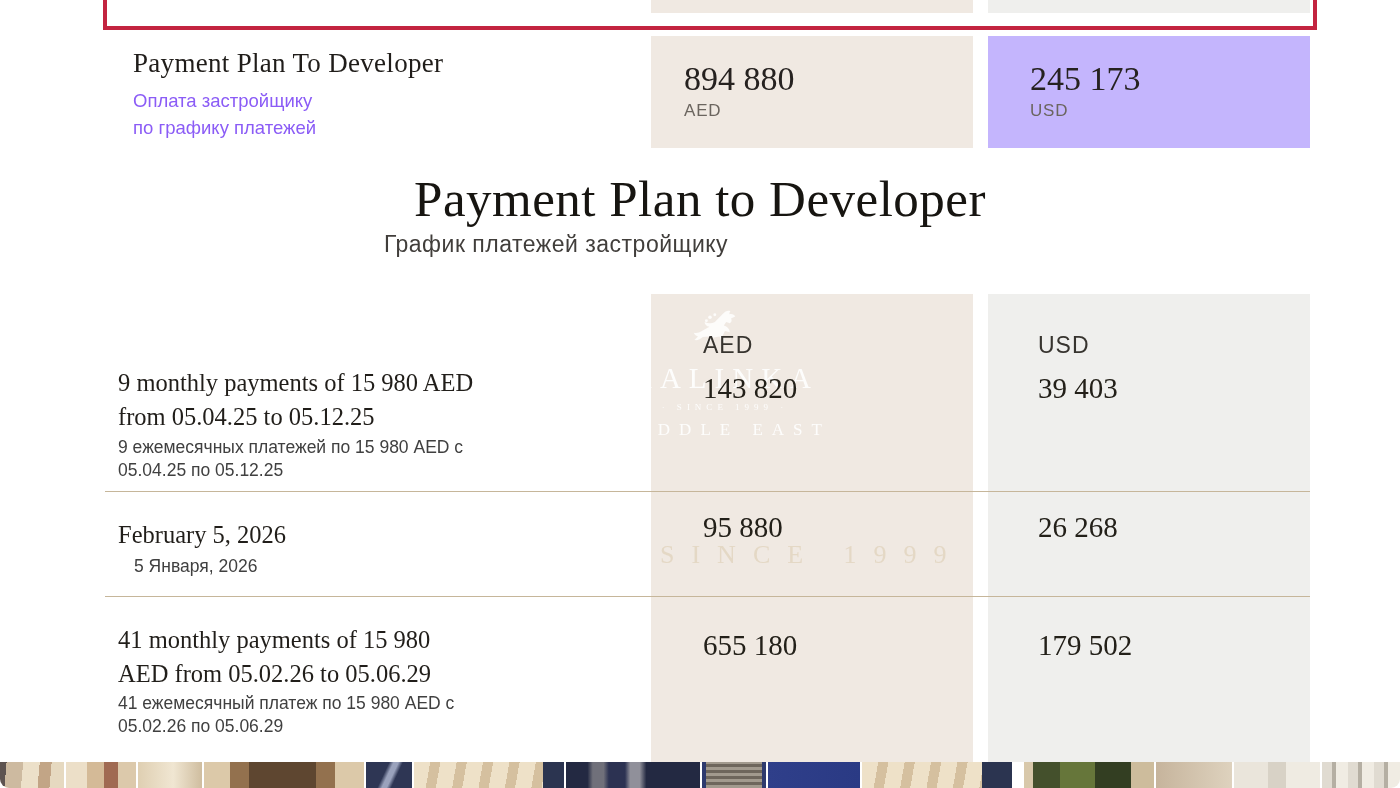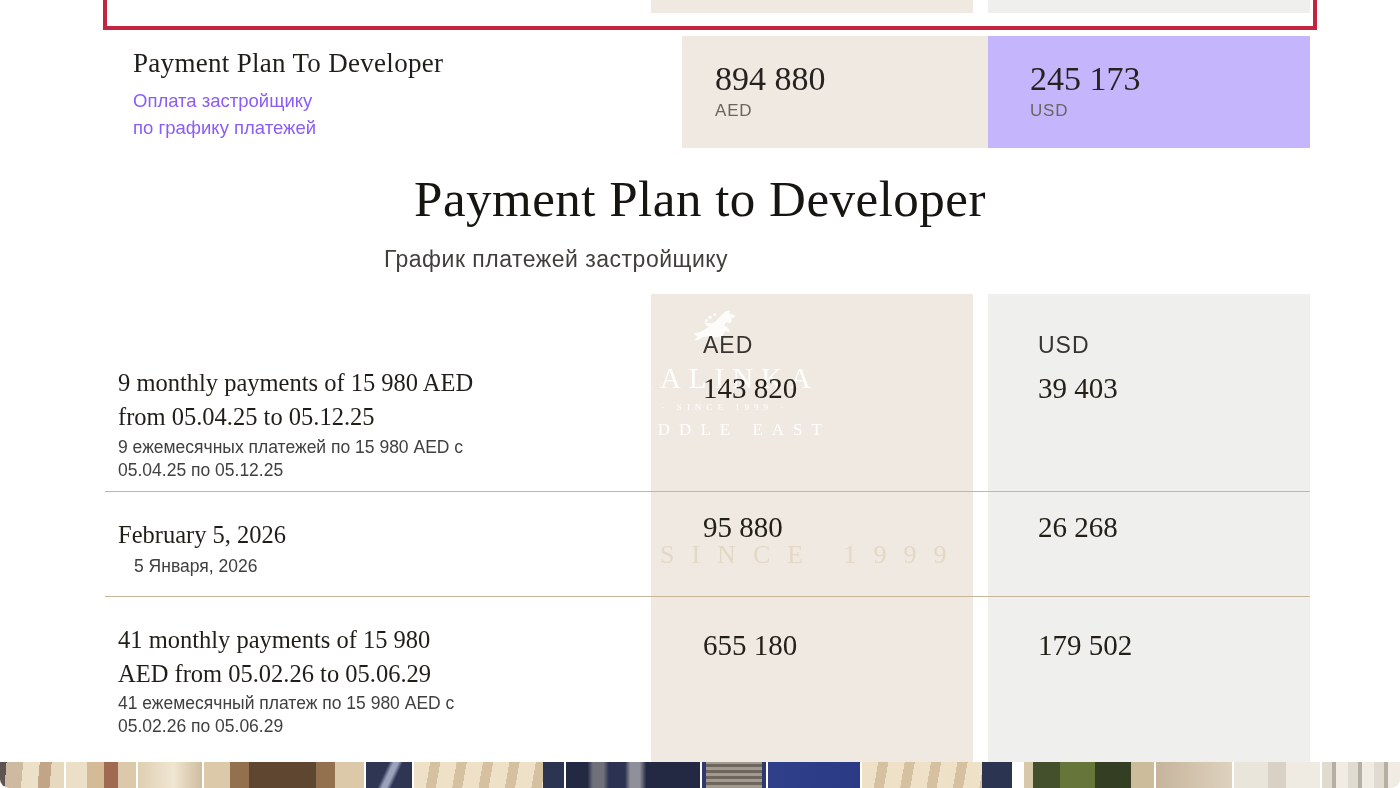--- a/index.html
+++ b/index.html
@@ -12,30 +12,30 @@
   
   .redbox{left:103px;top:-36px;width:1206px;height:58px;border:4px solid #c32440;background:transparent;z-index:3;}
   .stub-aed{left:651px;top:0;width:322px;height:13px;background:#f0e9e2;z-index:1;}
   .stub-usd{left:988px;top:0;width:322px;height:13px;background:#efefed;z-index:1;}
 
   
   .sum-label{left:133px;top:48px;z-index:4;}
   .sum-title{font-size:27px;font-weight:400;letter-spacing:.3px;color:#201d1a;margin:0;}
   .sum-sub{font-family:"Liberation Sans",sans-serif;font-size:18.5px;line-height:1.45;color:#8b5cf6;margin-top:9px;}
   .sum-cell{top:36px;width:322px;height:112px;z-index:2;}
-  .sum-cell.aed{left:682px;background:#f0e9e2;}
+  .sum-cell.aed{left:651px;background:#f0e9e2;}
   .sum-cell.usd{left:988px;background:#c4b5fd;}
   .sum-cell .val{font-size:34px;color:#262220;margin-top:24px;}
   .sum-cell.aed .val,.sum-cell.aed .cur{margin-left:33px;}
   .sum-cell.usd .val,.sum-cell.usd .cur{margin-left:42px;}
   .sum-cell .cur{font-family:"Liberation Sans",sans-serif;font-size:17px;letter-spacing:.8px;color:#6b655f;margin-top:3px;}
 
   
   .sec-title{left:0;top:170px;width:1400px;text-align:center;font-size:51px;letter-spacing:.5px;color:#171511;z-index:4;}
-  .sec-sub{left:0;top:246px;width:1112px;text-align:center;font-family:"Liberation Sans",sans-serif;
+  .sec-sub{left:0;top:231px;width:1112px;text-align:center;font-family:"Liberation Sans",sans-serif;
            font-size:23px;letter-spacing:.5px;color:#413e3b;z-index:4;}
 
   
   .col{top:294px;width:322px;height:468px;z-index:1;}
   .col.aed{left:651px;background:#f0e9e2;}
   .col.usd{left:988px;background:#efefed;}
   .col-head{top:332px;font-family:"Liberation Sans",sans-serif;font-size:23px;letter-spacing:1px;color:#37342f;z-index:4;}
   .col-head.aed{left:703px;}
   .col-head.usd{left:1038px;}
 

